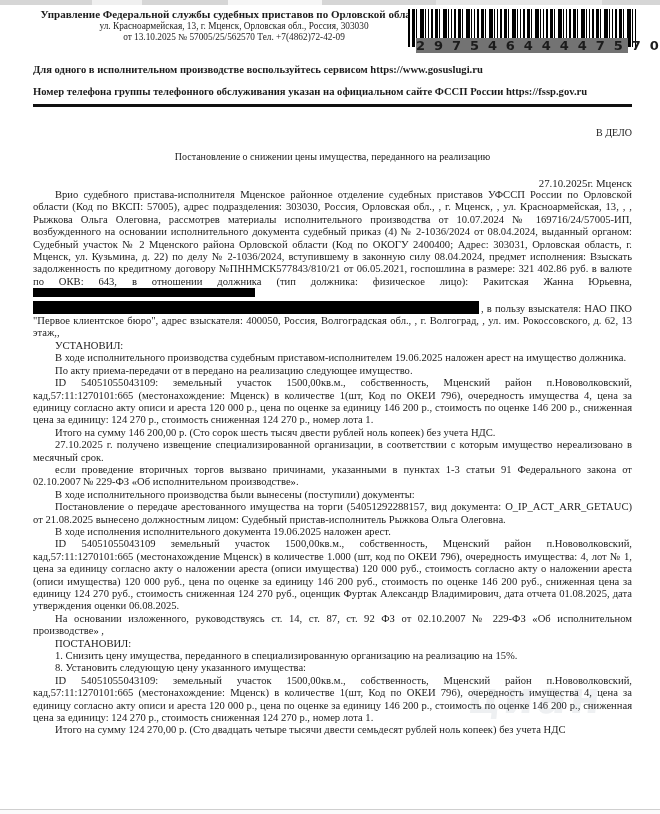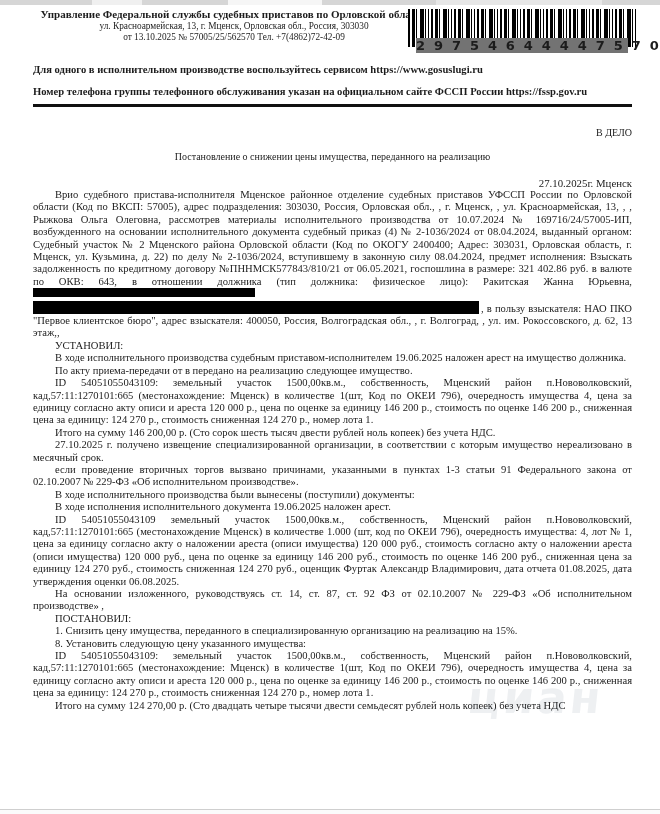--- a/index.html
+++ b/index.html
@@ -105,20 +105,21 @@
 
     <p class="body heading">УСТАНОВИЛ:</p>
 
     <p class="body">В ходе исполнительного производства судебным приставом-исполнителем 19.06.2025 наложен арест на имущество должника.</p>
     <p class="body">По акту приема-передачи от в передано на реализацию следующее имущество.</p>
     <p class="body">ID 54051055043109: земельный участок 1500,00кв.м., собственность, Мценский район п.Нововолковский, кад,57:11:1270101:665 (местонахождение: Мценск) в количестве 1(шт, Код по ОКЕИ 796), очередность имущества 4, цена за единицу согласно акту описи и ареста 120 000 р., цена по оценке за единицу 146 200 р., стоимость по оценке 146 200 р., сниженная цена за единицу: 124 270 р., стоимость сниженная 124 270 р., номер лота 1.</p>
     <p class="body">Итого на сумму 146 200,00 р. (Сто сорок шесть тысяч двести рублей ноль копеек) без учета НДС.</p>
     <p class="body">27.10.2025 г. получено извещение специализированной организации, в соответствии с которым имущество нереализовано в месячный срок.</p>
     <p class="body">если проведение вторичных торгов вызвано причинами, указанными в пунктах 1-3 статьи 91 Федерального закона от 02.10.2007 № 229-ФЗ «Об исполнительном производстве».</p>
     <p class="body">В ходе исполнительного производства были вынесены (поступили) документы:</p>
+    <p class="body">Постановление о передаче арестованного имущества на торги (54051292288157, вид документа: O_IP_ACT_ARR_GETAUC) от 21.08.2025 вынесено должностным лицом: Судебный пристав-исполнитель Рыжкова Ольга Олеговна.</p>
     <p class="body">В ходе исполнения исполнительного документа 19.06.2025 наложен арест.</p>
     <p class="body">ID 54051055043109 земельный участок 1500,00кв.м., собственность, Мценский район п.Нововолковский, кад,57:11:1270101:665 (местонахождение Мценск) в количестве 1.000 (шт, код по ОКЕИ 796), очередность имущества: 4, лот № 1, цена за единицу согласно акту о наложении ареста (описи имущества) 120 000 руб., стоимость согласно акту о наложении ареста (описи имущества) 120 000 руб., цена по оценке за единицу 146 200 руб., стоимость по оценке 146 200 руб., сниженная цена за единицу 124 270 руб., стоимость сниженная 124 270 руб., оценщик Фуртак Александр Владимирович, дата отчета 01.08.2025, дата утверждения оценки 06.08.2025.</p>
     <p class="body">На основании изложенного, руководствуясь ст. 14, ст. 87, ст. 92 ФЗ от 02.10.2007 № 229-ФЗ «Об исполнительном производстве» ,</p>
 
     <p class="body heading heading-post">ПОСТАНОВИЛ:</p>
 
     <p class="body mt8">1. Снизить цену имущества, переданного в специализированную организацию на реализацию на 15%.</p>
     <p class="body mt8">8. Установить следующую цену указанного имущества:</p>
     <p class="body mt8">ID 54051055043109: земельный участок 1500,00кв.м., собственность, Мценский район п.Нововолковский, кад,57:11:1270101:665 (местонахождение: Мценск) в количестве 1(шт, Код по ОКЕИ 796), очередность имущества 4, цена за единицу согласно акту описи и ареста 120 000 р., цена по оценке за единицу 146 200 р., стоимость по оценке 146 200 р., сниженная цена за единицу: 124 270 р., стоимость сниженная 124 270 р., номер лота 1.</p>
     <p class="body mt8">Итого на сумму 124 270,00 р. (Сто двадцать четыре тысячи двести семьдесят рублей ноль копеек) без учета НДС</p>

